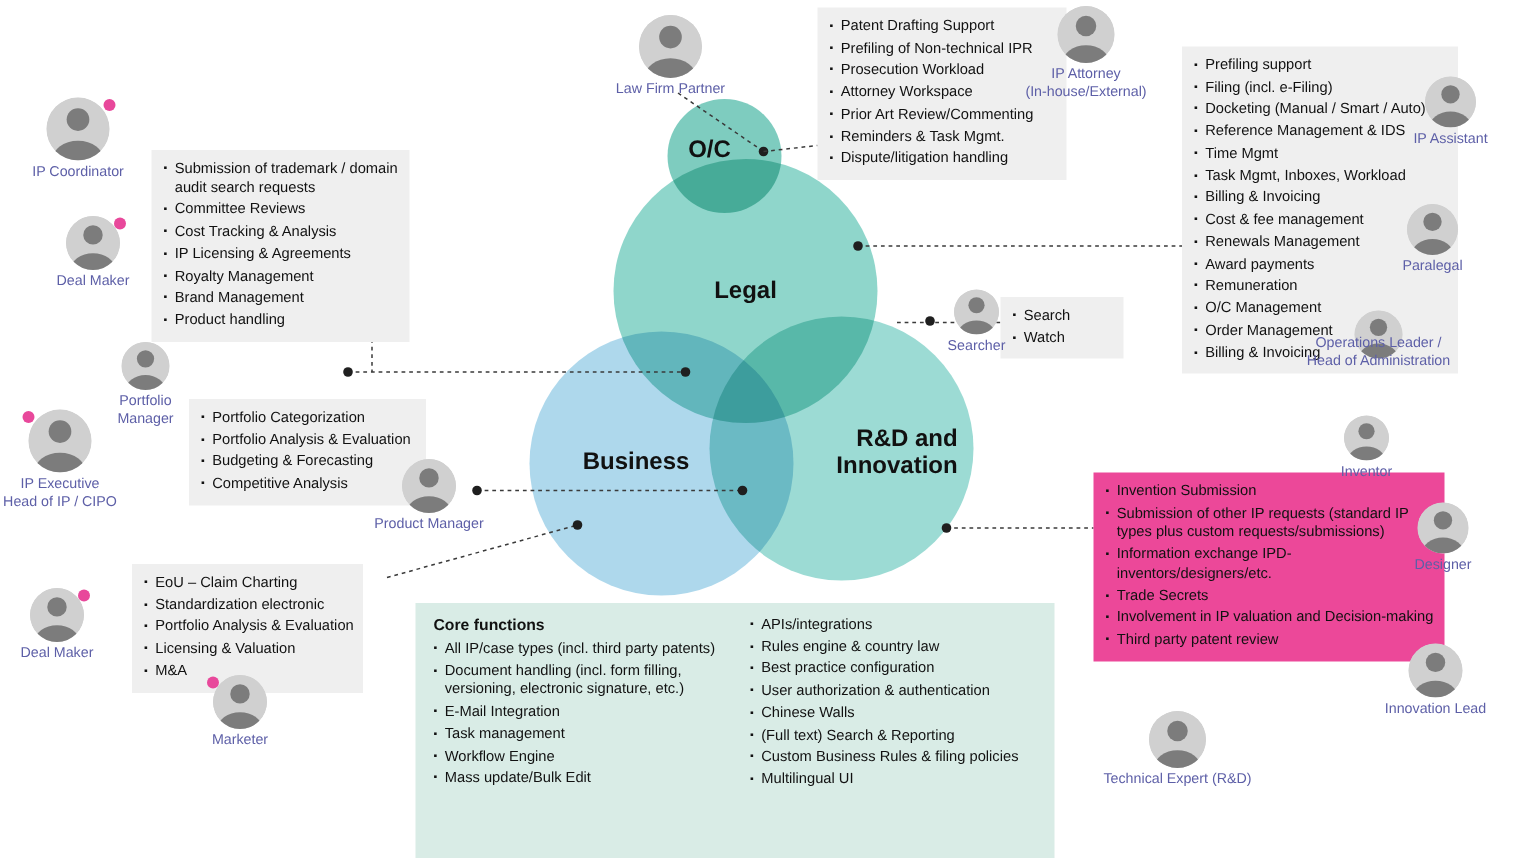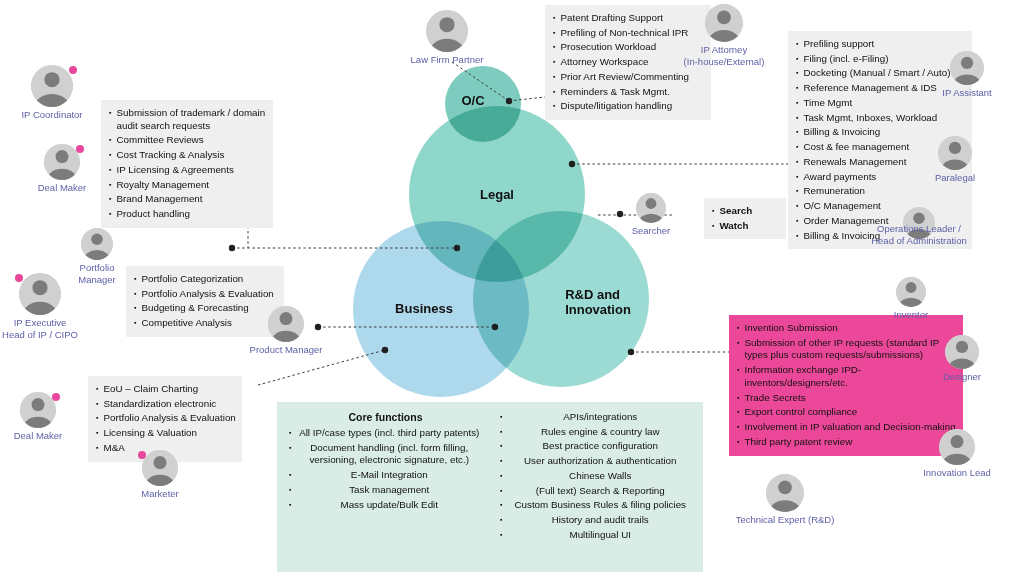--- a/index.html
+++ b/index.html
@@ -11,36 +11,36 @@
   }
   .layer { position: absolute; inset: 0; }
   #venn-layer { z-index: 2; }
   #connector-layer { position: absolute; left: 0; top: 0; z-index: 3; }
   #label-layer { z-index: 4; }
   #boxes-layer { z-index: 5; }
   #persona-layer { z-index: 6; }
   .circle { position: absolute; border-radius: 50%; mix-blend-mode: multiply; }
   .circle-label {
     position: absolute; transform: translate(-50%, -50%);
-    font-weight: bold; font-size: 13px; color: #111; text-align: left;
+    font-weight: bold; font-size: 16px; color: #111; text-align: right;
     line-height: 1.15; white-space: nowrap;
   }
   .gbox {
     position: absolute; background: #efefef;
     padding: 7px 5px 5px 6px;
   }
   .bullet-row {
     display: flex; align-items: flex-start;
     font-size: 9.8px; line-height: 1.3; color: #111;
     margin-bottom: 2px;
   }
   .bullet { flex: 0 0 auto; font-size: 7px; line-height: 12px; margin: 0 5px 0 2px; color: #111; }
   .btext { flex: 1 1 auto; }
   .core-box { position: absolute; background: #d9ece6; z-index: 5; padding: 9px 10px 6px 10px; }
-  .core-cols { display: flex; gap: 16px; height: 100%; text-align: center; }
+  .core-cols { display: flex; gap: 16px; height: 100%; }
   .core-col { flex: 1 1 0; }
   .core-title { font-weight: bold; font-size: 10.5px; color: #111; margin: 0 0 4px 2px; }
   .avatar { position: absolute; border-radius: 50%; overflow: hidden; background: #d0d0d0; }
   .persona-label {
     position: absolute; text-align: center; font-size: 9.5px;
     line-height: 1.22; z-index: 6;
   }
   .pink-dot { position: absolute; width: 8px; height: 8px; border-radius: 50%; z-index: 7; }
 </style>
 </head>
@@ -240,21 +240,21 @@
         </div>
         <div class="bullet-row">
           <div class="bullet">▪</div>
           <div class="btext">Licensing &amp; Valuation</div>
         </div>
         <div class="bullet-row">
           <div class="bullet">▪</div>
           <div class="btext">M&amp;A</div>
         </div>
       </div>
-      <div class="gbox" style="left: 704px; top: 198px; width: 82px; background: rgb(239, 239, 239); font-weight: bold;">
+      <div class="gbox" style="left: 667px; top: 198px; width: 82px; background: rgb(239, 239, 239);">
         <div class="bullet-row">
           <div class="bullet">▪</div>
           <div class="btext">Search</div>
         </div>
         <div class="bullet-row">
           <div class="bullet">▪</div>
           <div class="btext">Watch</div>
         </div>
       </div>
       <div class="gbox" style="left: 729px; top: 315px; width: 234px; background: #ec4899;">
@@ -266,24 +266,20 @@
           <div class="bullet">▪</div>
           <div class="btext">Submission of other IP requests (standard IP types plus custom requests/submissions)</div>
         </div>
         <div class="bullet-row">
           <div class="bullet">▪</div>
           <div class="btext">Information exchange IPD-inventors/designers/etc.</div>
         </div>
         <div class="bullet-row">
           <div class="bullet">▪</div>
           <div class="btext">Trade Secrets</div>
-        </div>
-        <div class="bullet-row">
-          <div class="bullet">▪</div>
-          <div class="btext">Export control compliance</div>
         </div>
         <div class="bullet-row">
           <div class="bullet">▪</div>
           <div class="btext">Involvement in IP valuation and Decision-making</div>
         </div>
         <div class="bullet-row">
           <div class="bullet">▪</div>
           <div class="btext">Third party patent review</div>
         </div>
       </div>
@@ -304,20 +300,24 @@
           <div class="bullet-row">
             <div class="bullet">▪</div>
             <div class="btext">E-Mail Integration</div>
           </div>
           <div class="bullet-row">
             <div class="bullet">▪</div>
             <div class="btext">Task management</div>
           </div>
           <div class="bullet-row">
             <div class="bullet">▪</div>
+            <div class="btext">Workflow Engine</div>
+          </div>
+          <div class="bullet-row">
+            <div class="bullet">▪</div>
             <div class="btext">Mass update/Bulk Edit</div>
           </div>
         </div>
       <div class="core-col" id="core-col2">
           <div class="bullet-row">
             <div class="bullet">▪</div>
             <div class="btext">APIs/integrations</div>
           </div>
           <div class="bullet-row">
             <div class="bullet">▪</div>
@@ -335,24 +335,20 @@
             <div class="bullet">▪</div>
             <div class="btext">Chinese Walls</div>
           </div>
           <div class="bullet-row">
             <div class="bullet">▪</div>
             <div class="btext">(Full text) Search &amp; Reporting</div>
           </div>
           <div class="bullet-row">
             <div class="bullet">▪</div>
             <div class="btext">Custom Business Rules &amp; filing policies</div>
-          </div>
-          <div class="bullet-row">
-            <div class="bullet">▪</div>
-            <div class="btext">History and audit trails</div>
           </div>
           <div class="bullet-row">
             <div class="bullet">▪</div>
             <div class="btext">Multilingual UI</div>
           </div>
         </div>
     </div>
   </div>
 
   <div id="persona-layer" class="layer">

